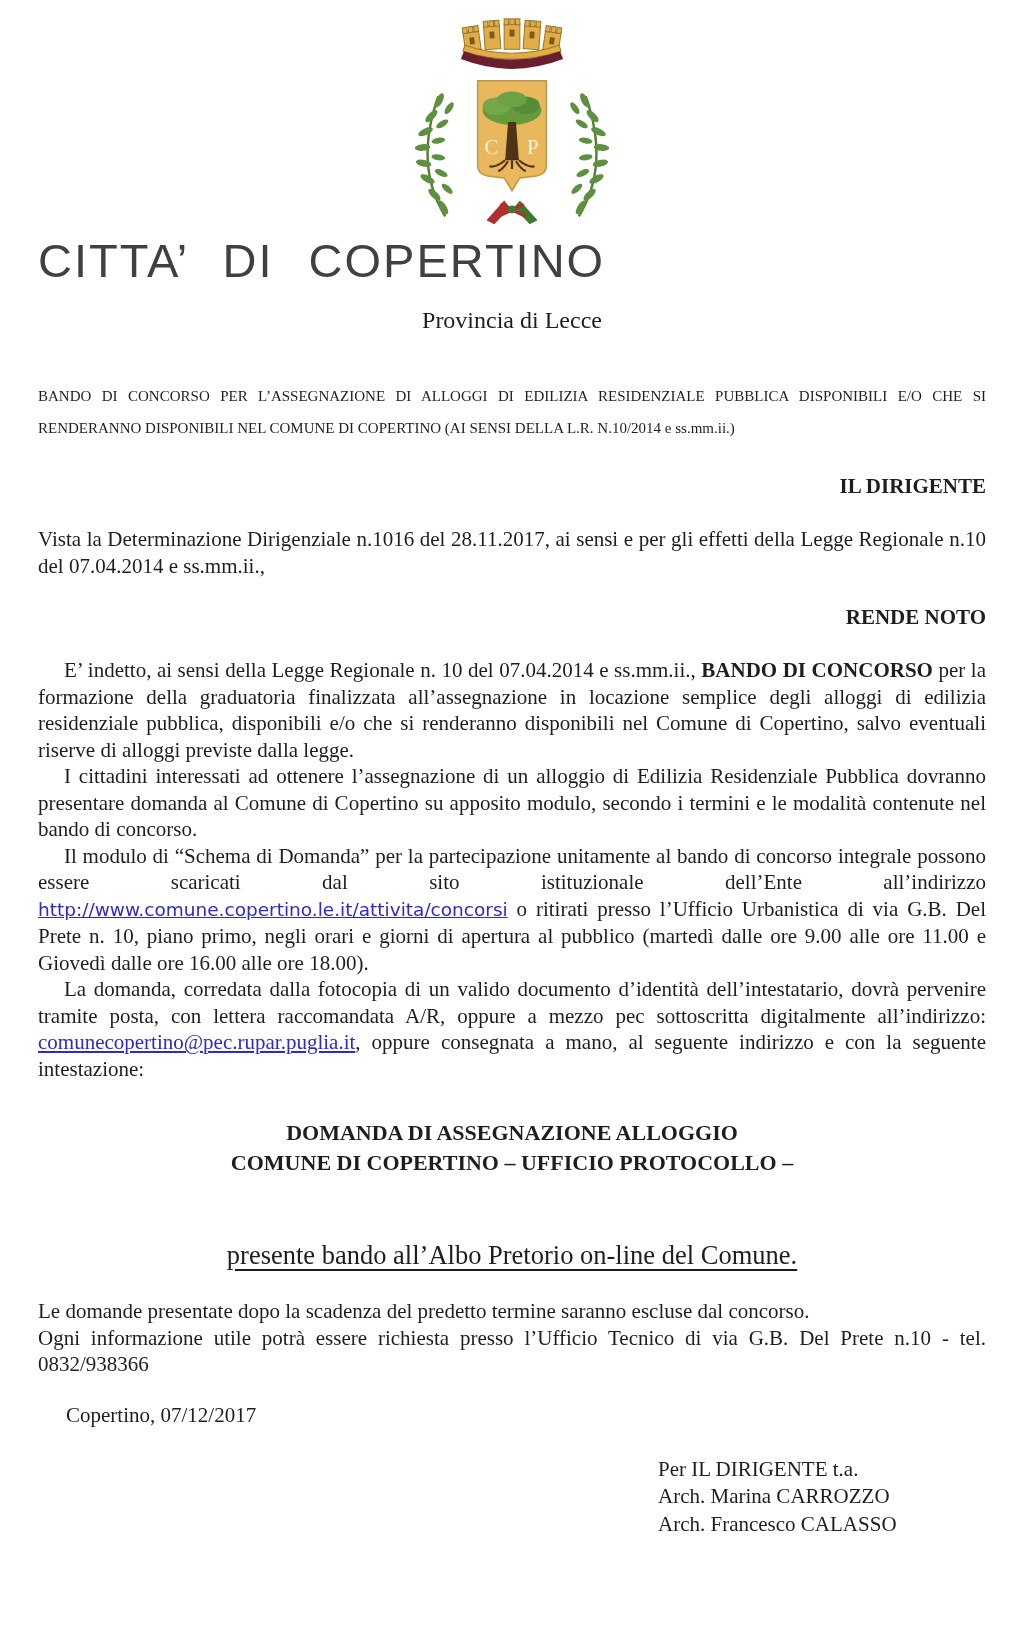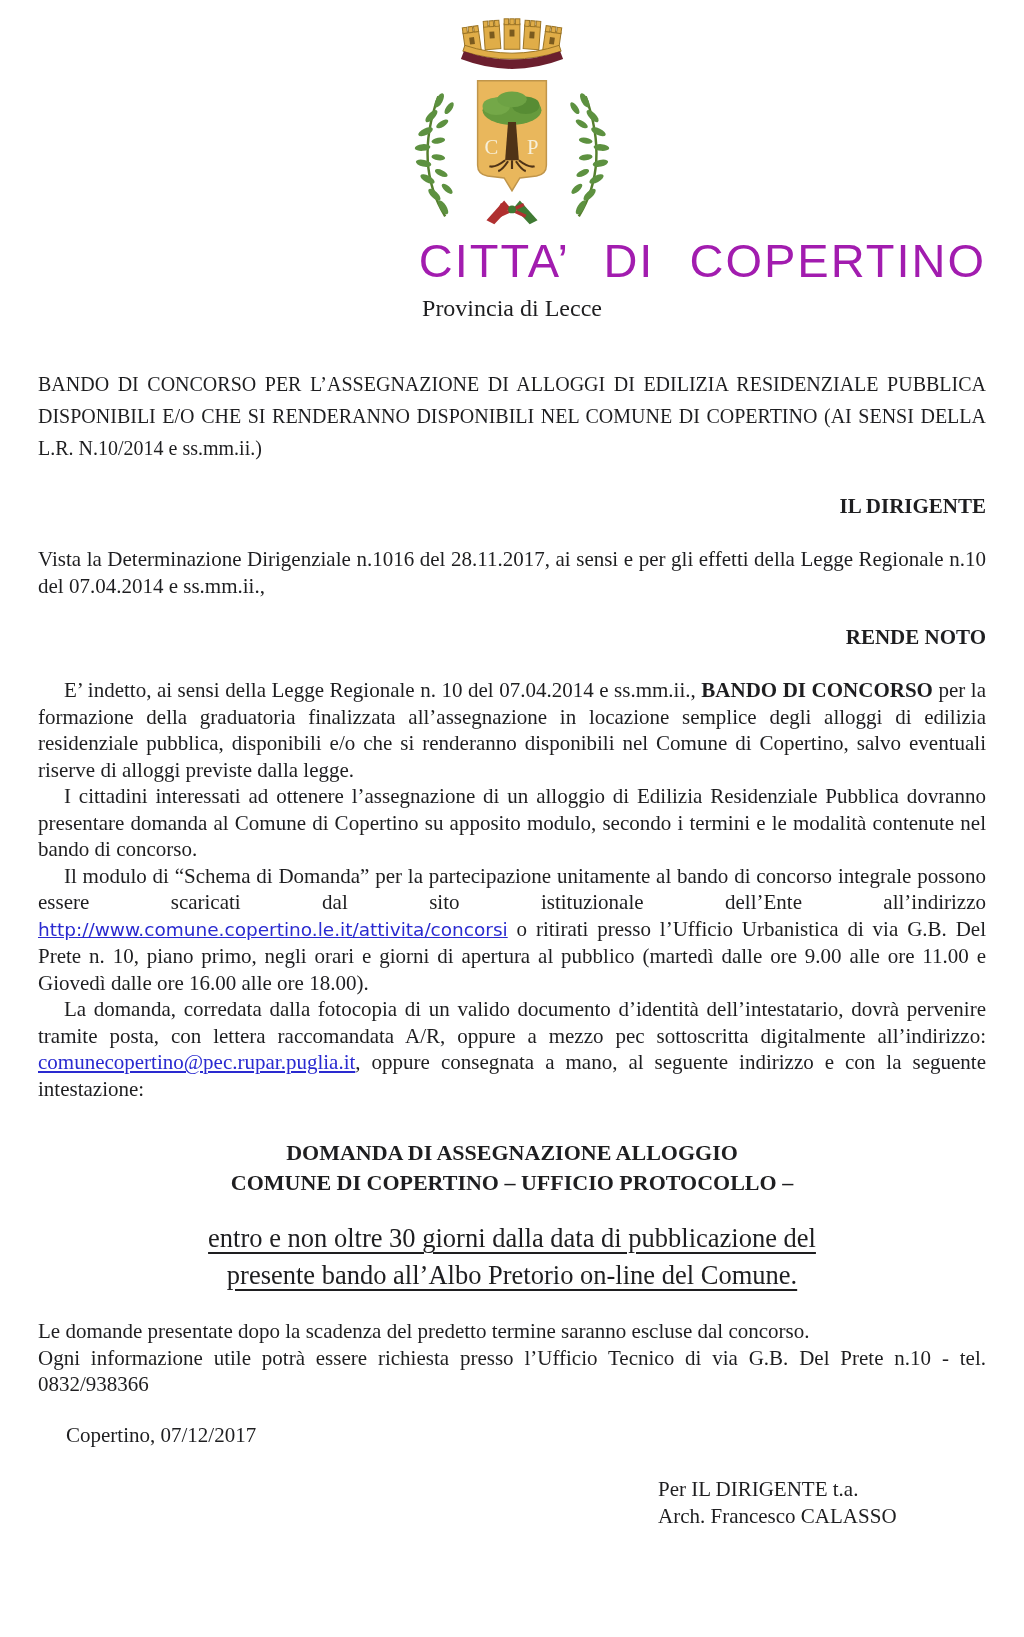--- a/index.html
+++ b/index.html
@@ -13,35 +13,35 @@
     padding:0 38px;
     position:relative;
     overflow:hidden;
   }
   .crest { display:block; margin:8px auto 0; }
   .city-title {
     font-family:"Liberation Sans", sans-serif;
     font-weight:400;
     font-size:47px;
     line-height:54px;
-    text-align:right;
+    text-align:left;
     letter-spacing:2px;
     word-spacing:20px;
-    color:#a21caf;
+    color:#404040;
     margin-top:2px;
   }
   .province {
     text-align:center;
     font-size:24px;
     line-height:28px;
-    margin-top:6px;
+    margin-top:18px;
   }
   .doc-title {
     margin-top:46px;
-    font-size:20px;
+    font-size:15px;
     line-height:32px;
     text-align:justify;
   }
   .center-heading {
     margin-top:30px;
     text-align:right;
     font-weight:bold;
     font-size:21px;
     line-height:24px;
   }
@@ -217,27 +217,28 @@
   <p class="para indent"><span>Il modulo di “Schema di Domanda” per la partecipazione unitamente al bando di concorso integrale possono essere scaricati dal sito istituzionale dell’Ente all’indirizzo </span><a class="doc-link url-font">http://www.comune.copertino.le.it/attivita/concorsi</a><span> o ritirati presso l’Ufficio Urbanistica di via G.B. Del Prete n. 10, piano primo, negli orari e giorni di apertura al pubblico (martedì dalle ore 9.00 alle ore 11.00 e Giovedì dalle ore 16.00 alle ore 18.00).</span></p>
 
   <p class="para indent"><span>La domanda, corredata dalla fotocopia di un valido documento d’identità dell’intestatario, dovrà pervenire tramite posta, con lettera raccomandata A/R, oppure a mezzo pec sottoscritta digitalmente all’indirizzo: </span><a class="doc-link">comunecopertino@pec.rupar.puglia.it</a><span>, oppure consegnata a mano, al seguente indirizzo e con la seguente intestazione:</span></p>
 
   <div class="address-heading">
     <div>DOMANDA DI ASSEGNAZIONE ALLOGGIO</div>
     <div>COMUNE DI  COPERTINO – UFFICIO PROTOCOLLO –</div>
   </div>
 
   <div class="deadline">
-    <span class="u">entro e non oltre 30 giorni dalla data di pubblicazione del</span><br>
+    <br>
     <span class="u">presente bando all’Albo Pretorio on-line del Comune.</span>
   </div>
 
   <p class="para footer-note first">Le domande presentate dopo la scadenza del predetto termine saranno escluse dal concorso.</p>
   <p class="para footer-note">Ogni informazione utile potrà essere richiesta presso l’Ufficio Tecnico di via G.B. Del Prete n.10 - tel. 0832/938366</p>
 
   <div class="place-date">Copertino, 07/12/2017</div>
 
   <div class="signature">
     <div>Per IL DIRIGENTE t.a.</div>
+    <div>Arch. Marina CARROZZO</div>
     <div>Arch. Francesco CALASSO</div>
   </div>
 
 </div>
 
 </body></html>

